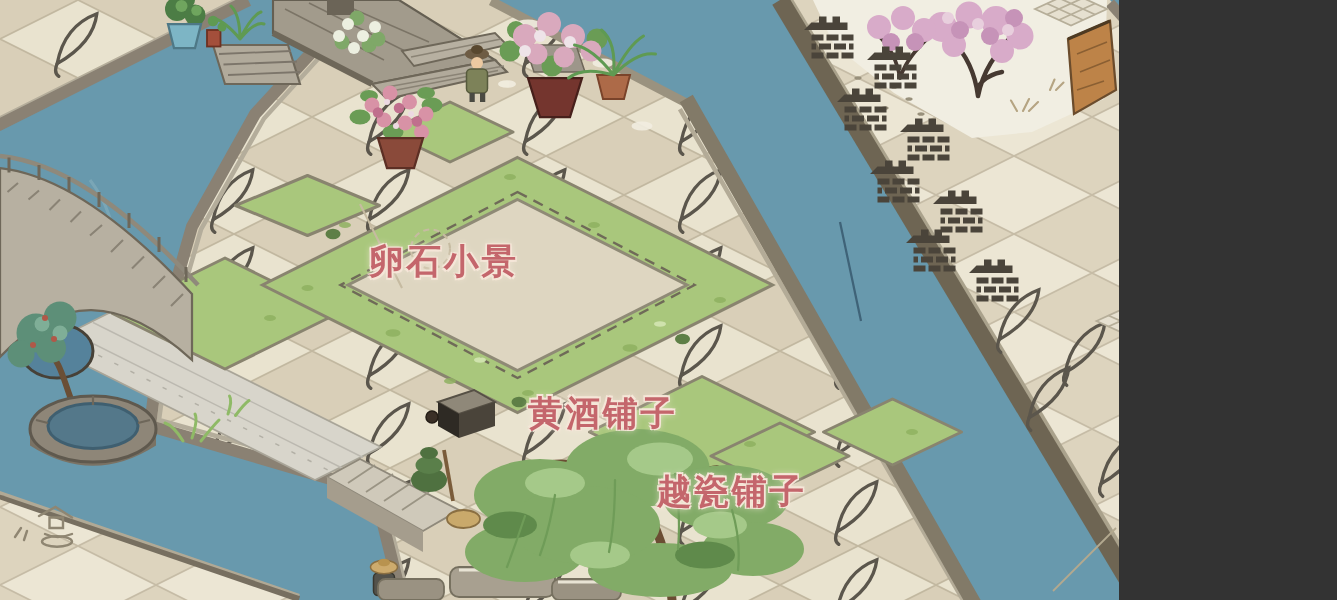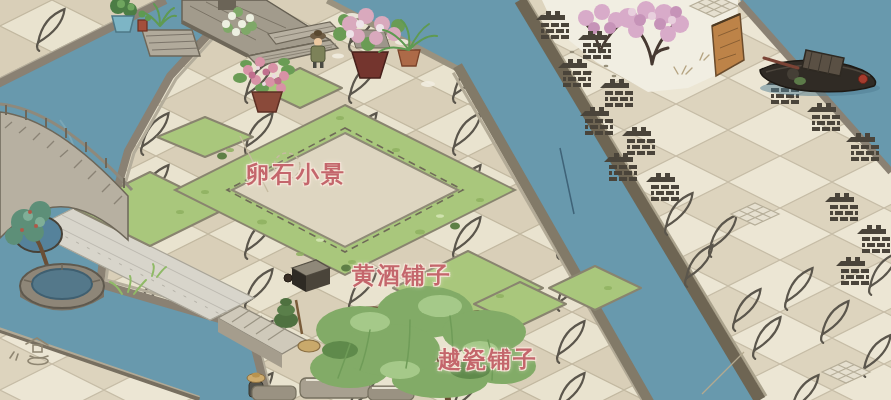--- a/index.html
+++ b/index.html
@@ -1,30 +1,30 @@
 <!DOCTYPE html>
 <html lang="zh"><head>
 <meta charset="utf-8">
 <style>
   html,body{margin:0;padding:0;background:#333;}
   .viewport{
-    position:relative;width:891px;height:400px;overflow:hidden;
+    position:relative;width:746px;height:400px;overflow:hidden;
     background:#6899ad;font-family:"Liberation Sans","DejaVu Sans",sans-serif;
   }
   .viewport svg{position:absolute;left:0;top:0;display:block;}
   .label{
     position:absolute;font-size:23px;font-weight:bold;letter-spacing:2px;
     color:#c4666c;white-space:nowrap;line-height:1;
     text-shadow:-1px -1px 0 #f5e6d8, 1px -1px 0 #f5e6d8, -1px 1px 0 #f5e6d8,
                  1px 1px 0 #f5e6d8, 0 0 5px #f9ece0;
     cursor:pointer;user-select:none;
   }
   .label-pebble{left:246px;top:163px;}
   .label-wine{left:352px;top:264px;}
-  .label-porcelain{left:438px;top:316px;margin-top:32px;}
+  .label-porcelain{left:438px;top:316px;}
 </style>
 </head>
 <body>
 
 <div class="viewport">
 <svg width="891" height="400" viewBox="0 0 891 400">
   <defs>
     <pattern id="leafTiles" width="104" height="52" patternUnits="userSpaceOnUse">
       <rect width="104" height="52" fill="#d9cfb8"></rect>
       <path d="M0,26 L52,0 L104,26 L52,52 Z" fill="#e9e3cf" stroke="#c2b8a0" stroke-width="1.2"></path>

